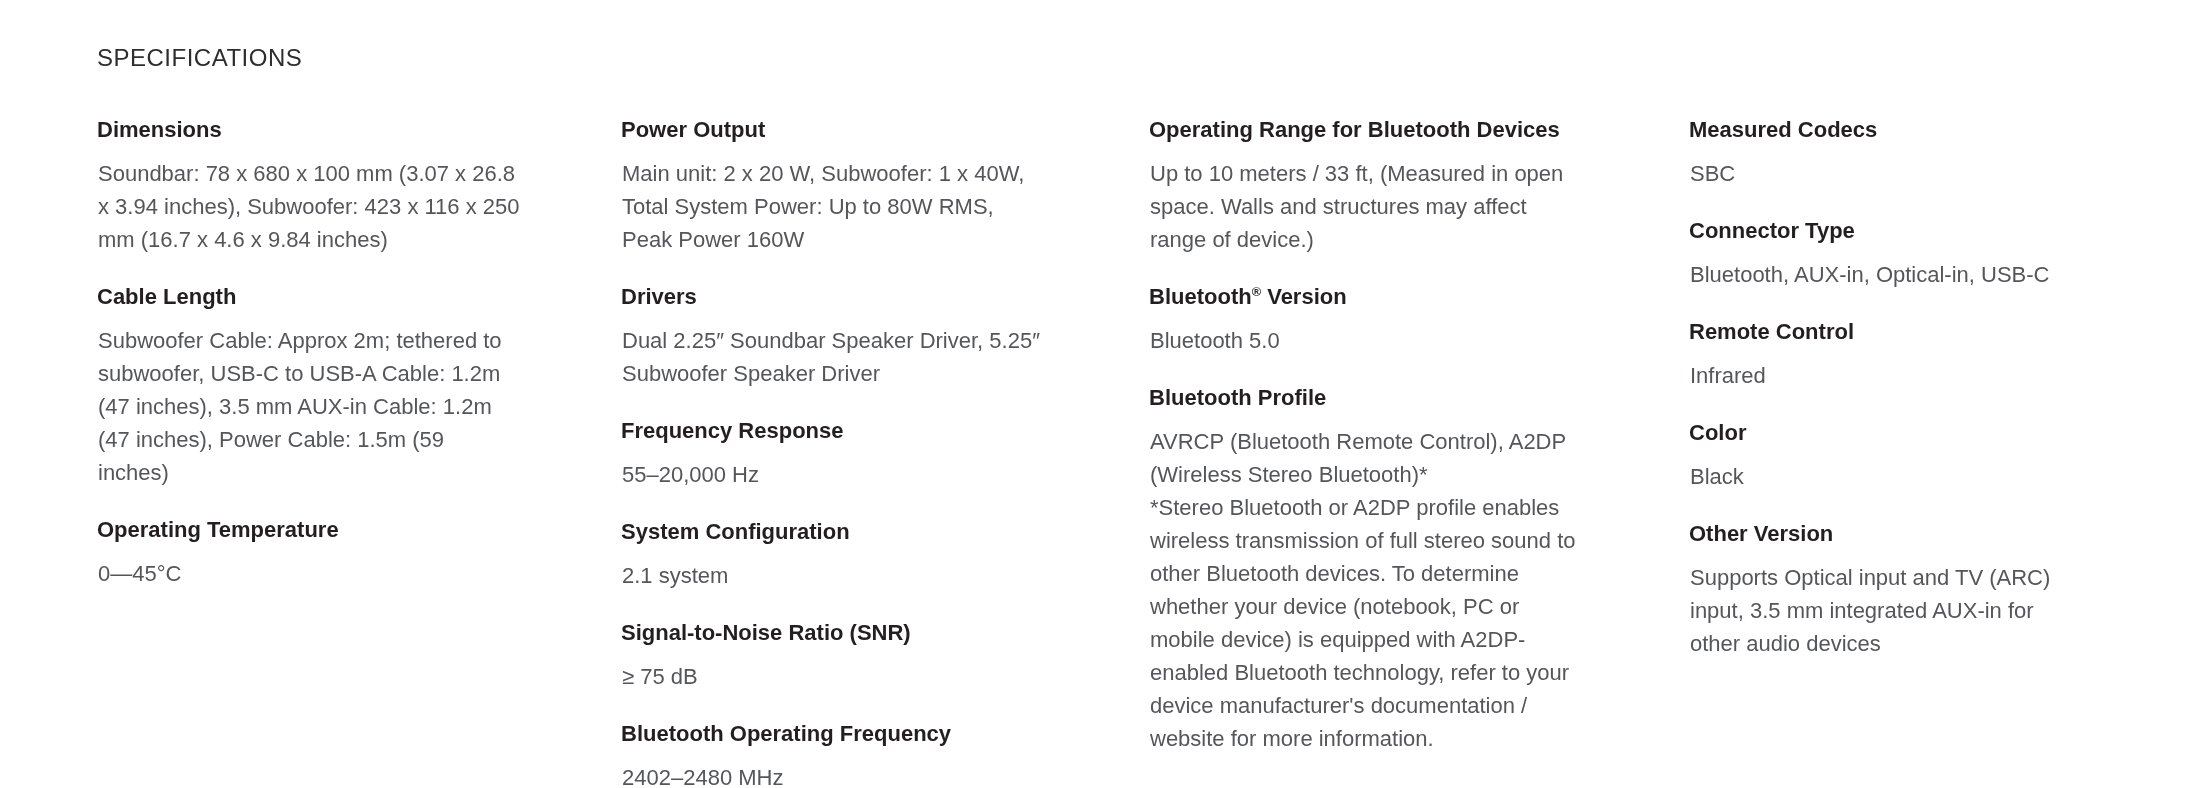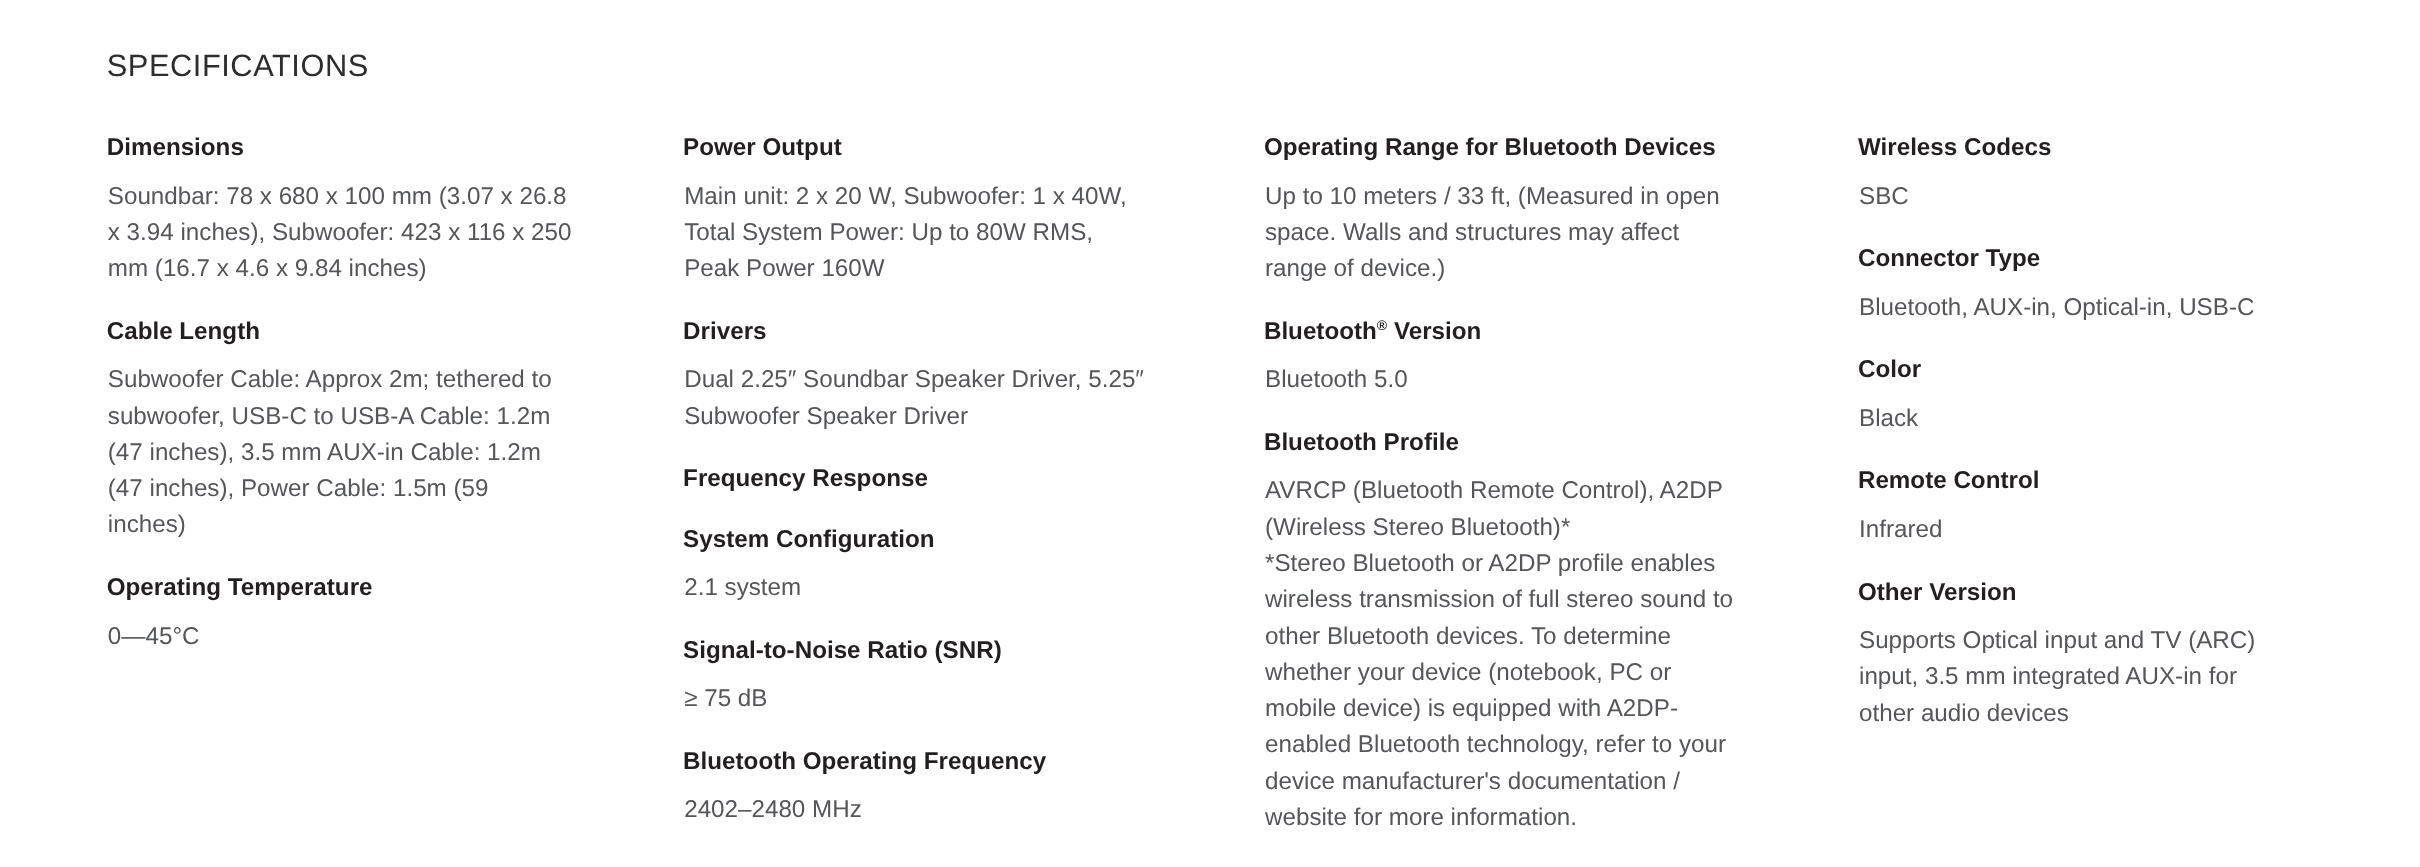--- a/index.html
+++ b/index.html
@@ -18,21 +18,21 @@
     overflow: hidden;
     font-family: "Liberation Sans", "DejaVu Sans", sans-serif;
   }
   .page {
     width: 2200px;
     height: 788px;
     padding: 44px 40px 0 97px;
   }
   .title {
     margin: 0 0 44px 0;
-    font-size: 28px;
+    font-size: 24px;
     font-weight: 400;
     letter-spacing: 0.5px;
     color: var(--title-color);
   }
   .columns {
     display: grid;
     grid-template-columns: 424px 428px 440px 400px;
     column-gap: 100px;
     align-items: start;
   }
@@ -83,20 +83,21 @@
         <section class="spec-item">
     <h3 class="spec-term"><span>Power Output</span></h3>
     <p class="spec-def"><span>Main unit: 2 x 20 W, Subwoofer: 1 x 40W, Total System Power: Up to 80W RMS, Peak Power 160W</span></p>
   </section>
         <section class="spec-item">
     <h3 class="spec-term"><span>Drivers</span></h3>
     <p class="spec-def"><span>Dual 2.25″ Soundbar Speaker Driver, 5.25″ Subwoofer Speaker Driver</span></p>
   </section>
         <section class="spec-item">
     <h3 class="spec-term"><span>Frequency Response</span></h3>
+    <p class="spec-def"><span>55–20,000 Hz</span></p>
   </section>
         <section class="spec-item">
     <h3 class="spec-term"><span>System Configuration</span></h3>
     <p class="spec-def"><span>2.1 system</span></p>
   </section>
         <section class="spec-item">
     <h3 class="spec-term"><span>Signal-to-Noise Ratio (SNR)</span></h3>
     <p class="spec-def"><span>≥ 75 dB</span></p>
   </section>
         <section class="spec-item">
@@ -113,34 +114,34 @@
     <h3 class="spec-term"><span class="em">Bluetooth</span><sup>®</sup><span> Version</span></h3>
     <p class="spec-def"><span class="em">Bluetooth</span><span> 5.0</span></p>
   </section>
         <section class="spec-item">
     <h3 class="spec-term"><span class="em">Bluetooth</span><span> Profile</span></h3>
     <p class="spec-def"><span>AVRCP (</span><span class="em">Bluetooth</span><span> Remote Control), A2DP (Wireless Stereo </span><span class="em">Bluetooth</span><span>)*</span><br><span>*Stereo </span><span class="em">Bluetooth</span><span> or A2DP profile enables wireless transmission of full stereo sound to other </span><span class="em">Bluetooth</span><span> devices. To determine whether your device (notebook, PC or mobile device) is equipped with A2DP-enabled </span><span class="em">Bluetooth</span><span> technology, refer to your device manufacturer's documentation / website for more information.</span></p>
   </section>
       </div>
       <div class="spec-column">
         <section class="spec-item">
-    <h3 class="spec-term"><span>Wireless Codecs</span></h3>
+    <h3 class="spec-term"><span>Measured Codecs</span></h3>
     <p class="spec-def"><span>SBC</span></p>
   </section>
         <section class="spec-item">
     <h3 class="spec-term"><span>Connector Type</span></h3>
     <p class="spec-def"><span class="em">Bluetooth</span><span>, AUX-in, Optical-in, USB-C</span></p>
   </section>
         <section class="spec-item">
+    <h3 class="spec-term"><span>Remote Control</span></h3>
+    <p class="spec-def"><span>Infrared</span></p>
+  </section>
+        <section class="spec-item">
     <h3 class="spec-term"><span>Color</span></h3>
     <p class="spec-def"><span>Black</span></p>
-  </section>
-        <section class="spec-item">
-    <h3 class="spec-term"><span>Remote Control</span></h3>
-    <p class="spec-def"><span>Infrared</span></p>
   </section>
         <section class="spec-item">
     <h3 class="spec-term"><span>Other Version</span></h3>
     <p class="spec-def"><span>Supports Optical input and TV (ARC) input, 3.5 mm integrated AUX-in for other audio devices</span></p>
   </section>
       </div>
     </div>
 </div>
 
 </body></html>

